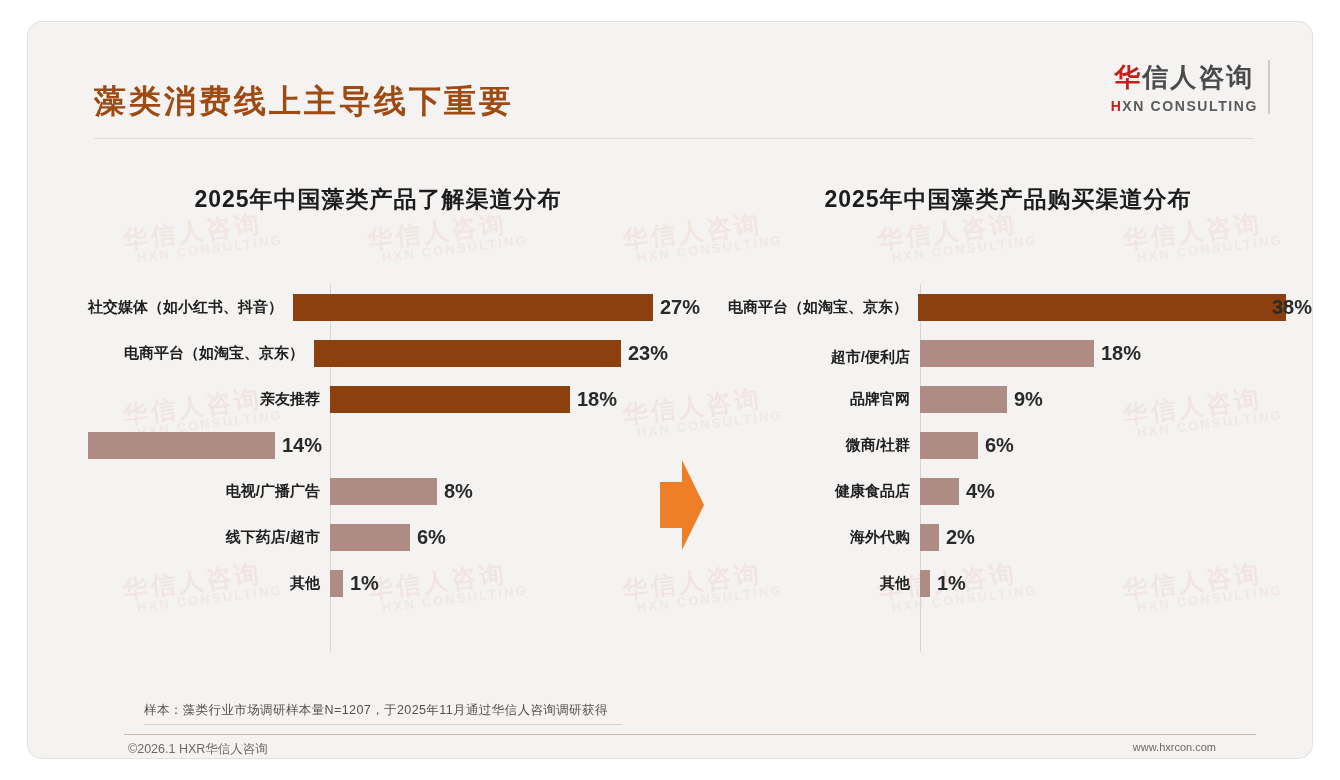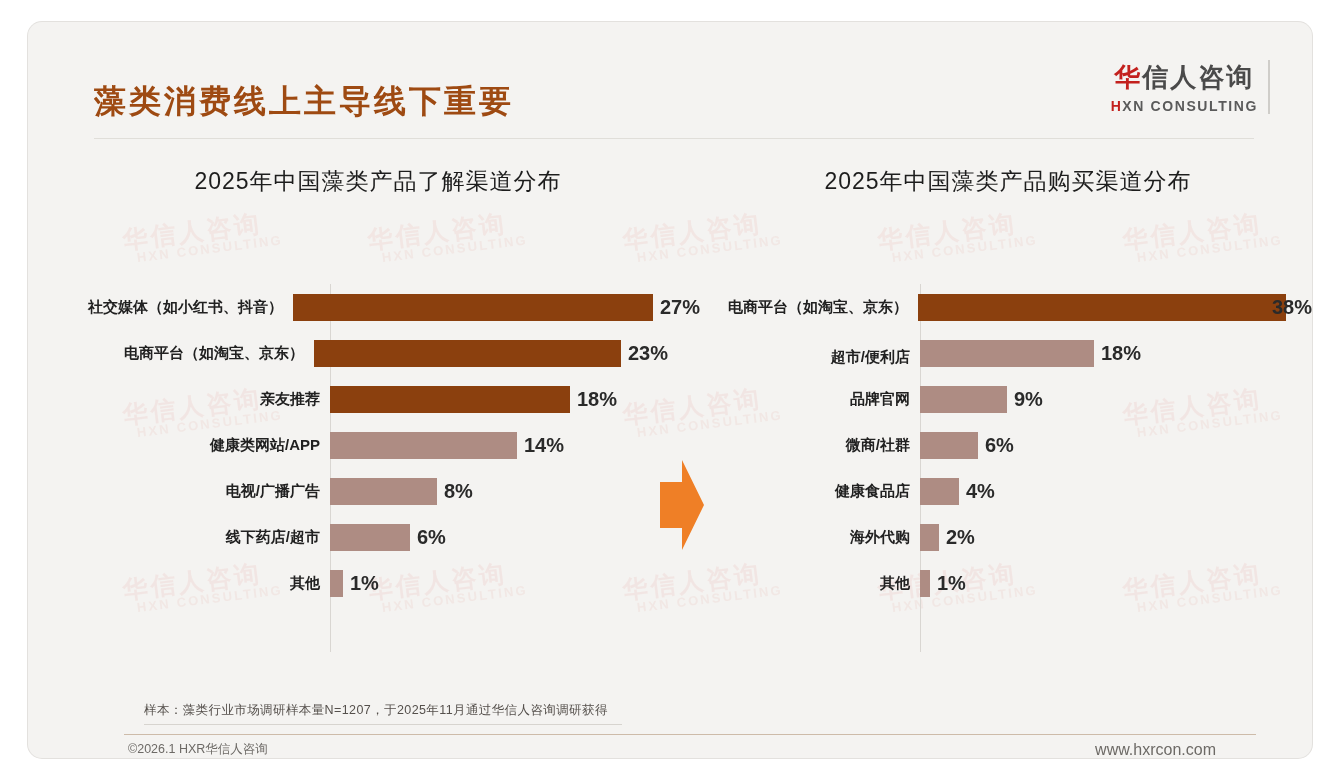--- a/index.html
+++ b/index.html
@@ -115,25 +115,25 @@
     position: absolute;
     top: 140px;
     height: 510px;
     z-index: 3;
   }
   .panel-left  { left: 60px;  width: 580px; }
   .panel-right { left: 700px; width: 560px; }
 
   .chart-title {
     position: absolute;
-    top: 4px;
+    top: 22px;
     width: 100%;
     text-align: center;
     font-size: 23px;
-    font-weight: normal;
+    font-weight: bold;
     color: #1d1d1d;
     letter-spacing: 1px;
     white-space: nowrap;
   }
 
   .chart {
     position: absolute;
     top: 122px;
     left: 0;
     width: 100%;
@@ -223,21 +223,21 @@
     left: 100px;
     top: 719px;
     font-size: 12.5px;
     color: #6d6a66;
     z-index: 4;
   }
   .site {
     position: absolute;
     right: 96px;
     top: 719px;
-    font-size: 16px;
+    font-size: 11px;
     color: #6d6a66;
     z-index: 4;
   }
 </style>
 </head>
 <body>
 
 <div id="slide">
   <div class="card">
 
@@ -328,21 +328,20 @@
             </div>
           </div>
           <div class="row">
             <div class="row-label" style="width: 242px;">亲友推荐</div>
             <div class="bar-wrap">
               <div class="bar hi" style="width: 240px;"></div>
               <div class="bar-val">18%</div>
             </div>
           </div>
           <div class="row">
-            <div class="row-label" style="width: 242px;">健康类网站/APP</div>
             <div class="bar-wrap">
               <div class="bar" style="width: 187px;"></div>
               <div class="bar-val">14%</div>
             </div>
           </div>
           <div class="row">
             <div class="row-label" style="width: 242px;">电视/广播广告</div>
             <div class="bar-wrap">
               <div class="bar" style="width: 107px;"></div>
               <div class="bar-val">8%</div>

